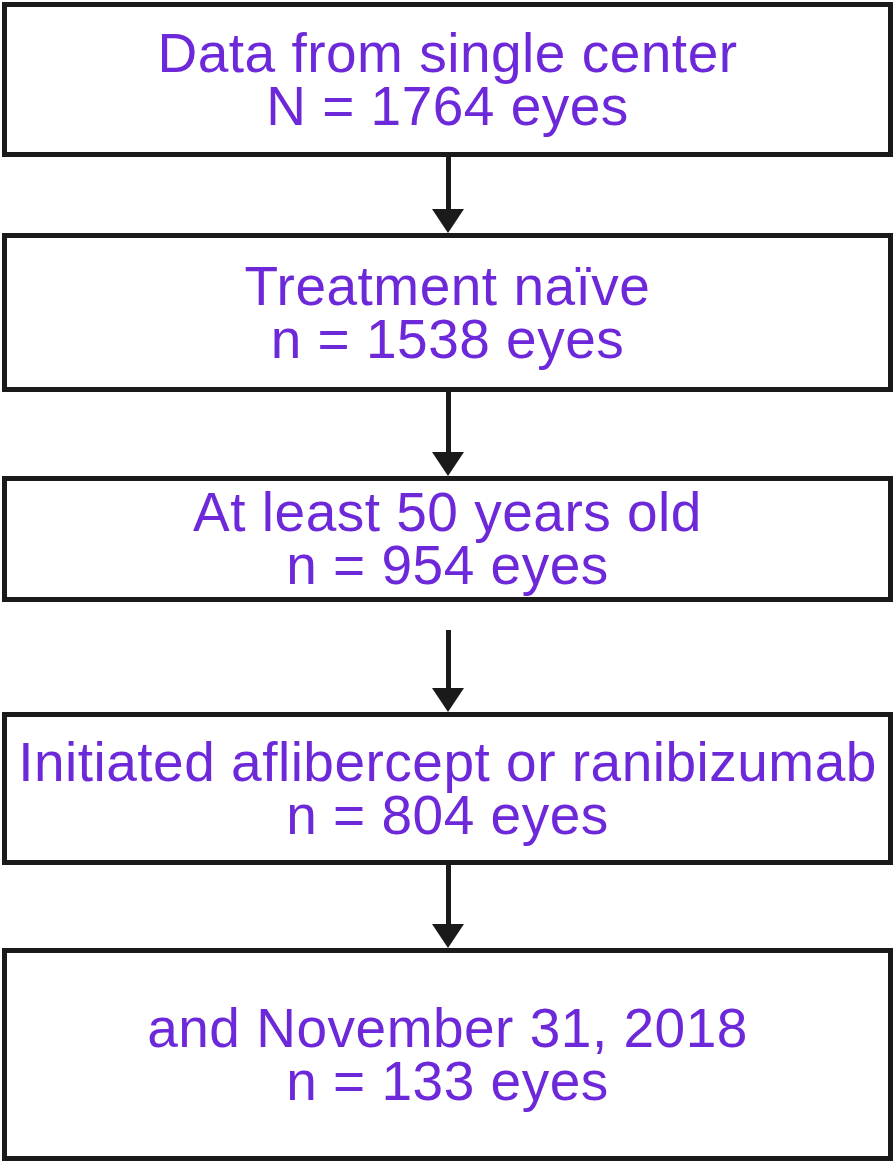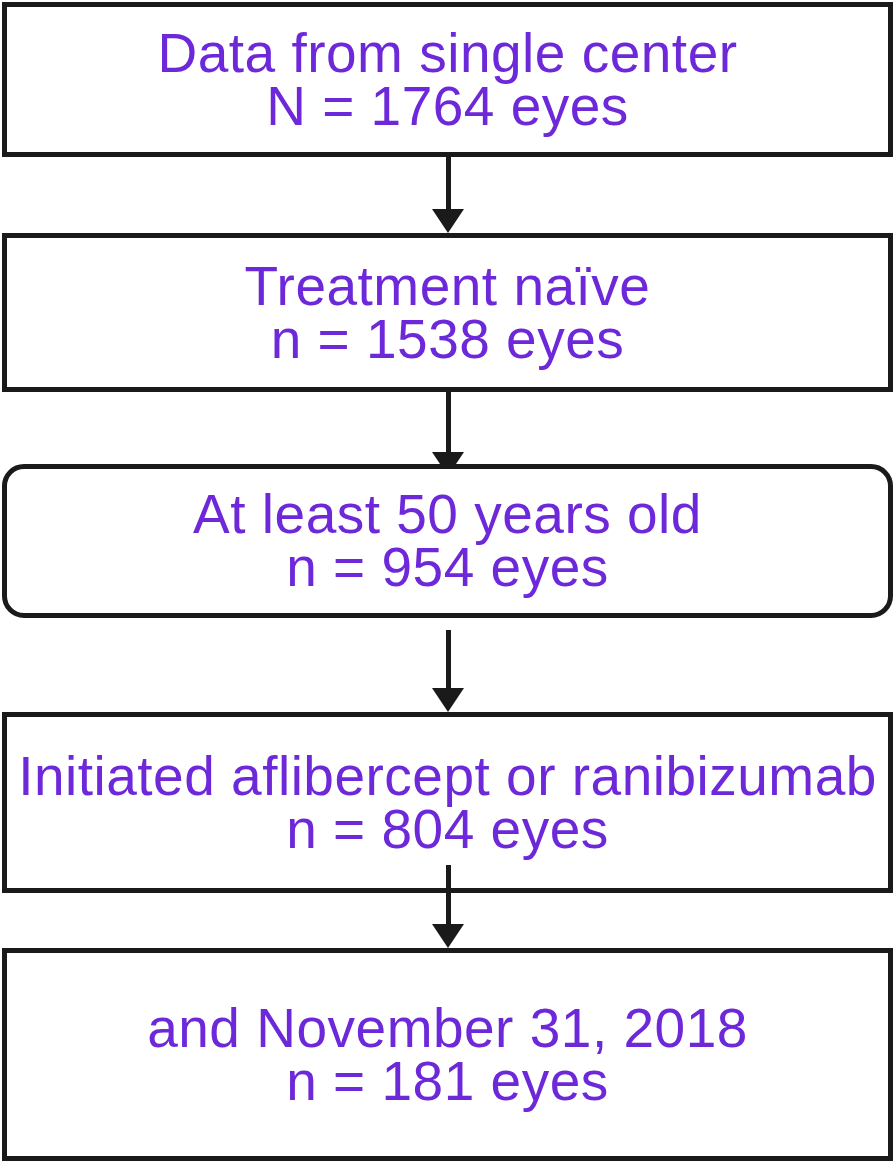--- a/index.html
+++ b/index.html
@@ -30,22 +30,22 @@
   }
   .flow-line {
     font-size: 55px;
     line-height: 53px;
     color: #6d28d9;
     letter-spacing: 0.5px;
     white-space: nowrap;
   }
   .box-1 { top: 2px;   height: 155px; }
   .box-2 { top: 233px; height: 159px; }
-  .box-3 { top: 464px; height: 154px; border-radius: 22px; }
-  .box-4 { top: 712px; height: 181px; }
+  .box-3 { top: 476px; height: 126px; }
+  .box-4 { top: 712px; height: 153px; }
   .box-5 { top: 948px; height: 213px; }
 
   .down-arrow {
     position: absolute;
     left: 432px;
     width: 32px;
     display: flex;
     flex-direction: column;
     align-items: center;
   }
@@ -106,16 +106,16 @@
     <div class="flow-line">n = 804 eyes</div>
   </div>
 
   <div class="down-arrow arrow-4">
     <div class="arrow-shaft"></div>
     <div class="arrow-head"></div>
   </div>
 
   <div class="flow-box box-5">
     <div class="flow-line">and November 31, 2018</div>
-    <div class="flow-line">n = 181 eyes</div>
+    <div class="flow-line">n = 133 eyes</div>
   </div>
 
 </div>
 
 </body></html>

